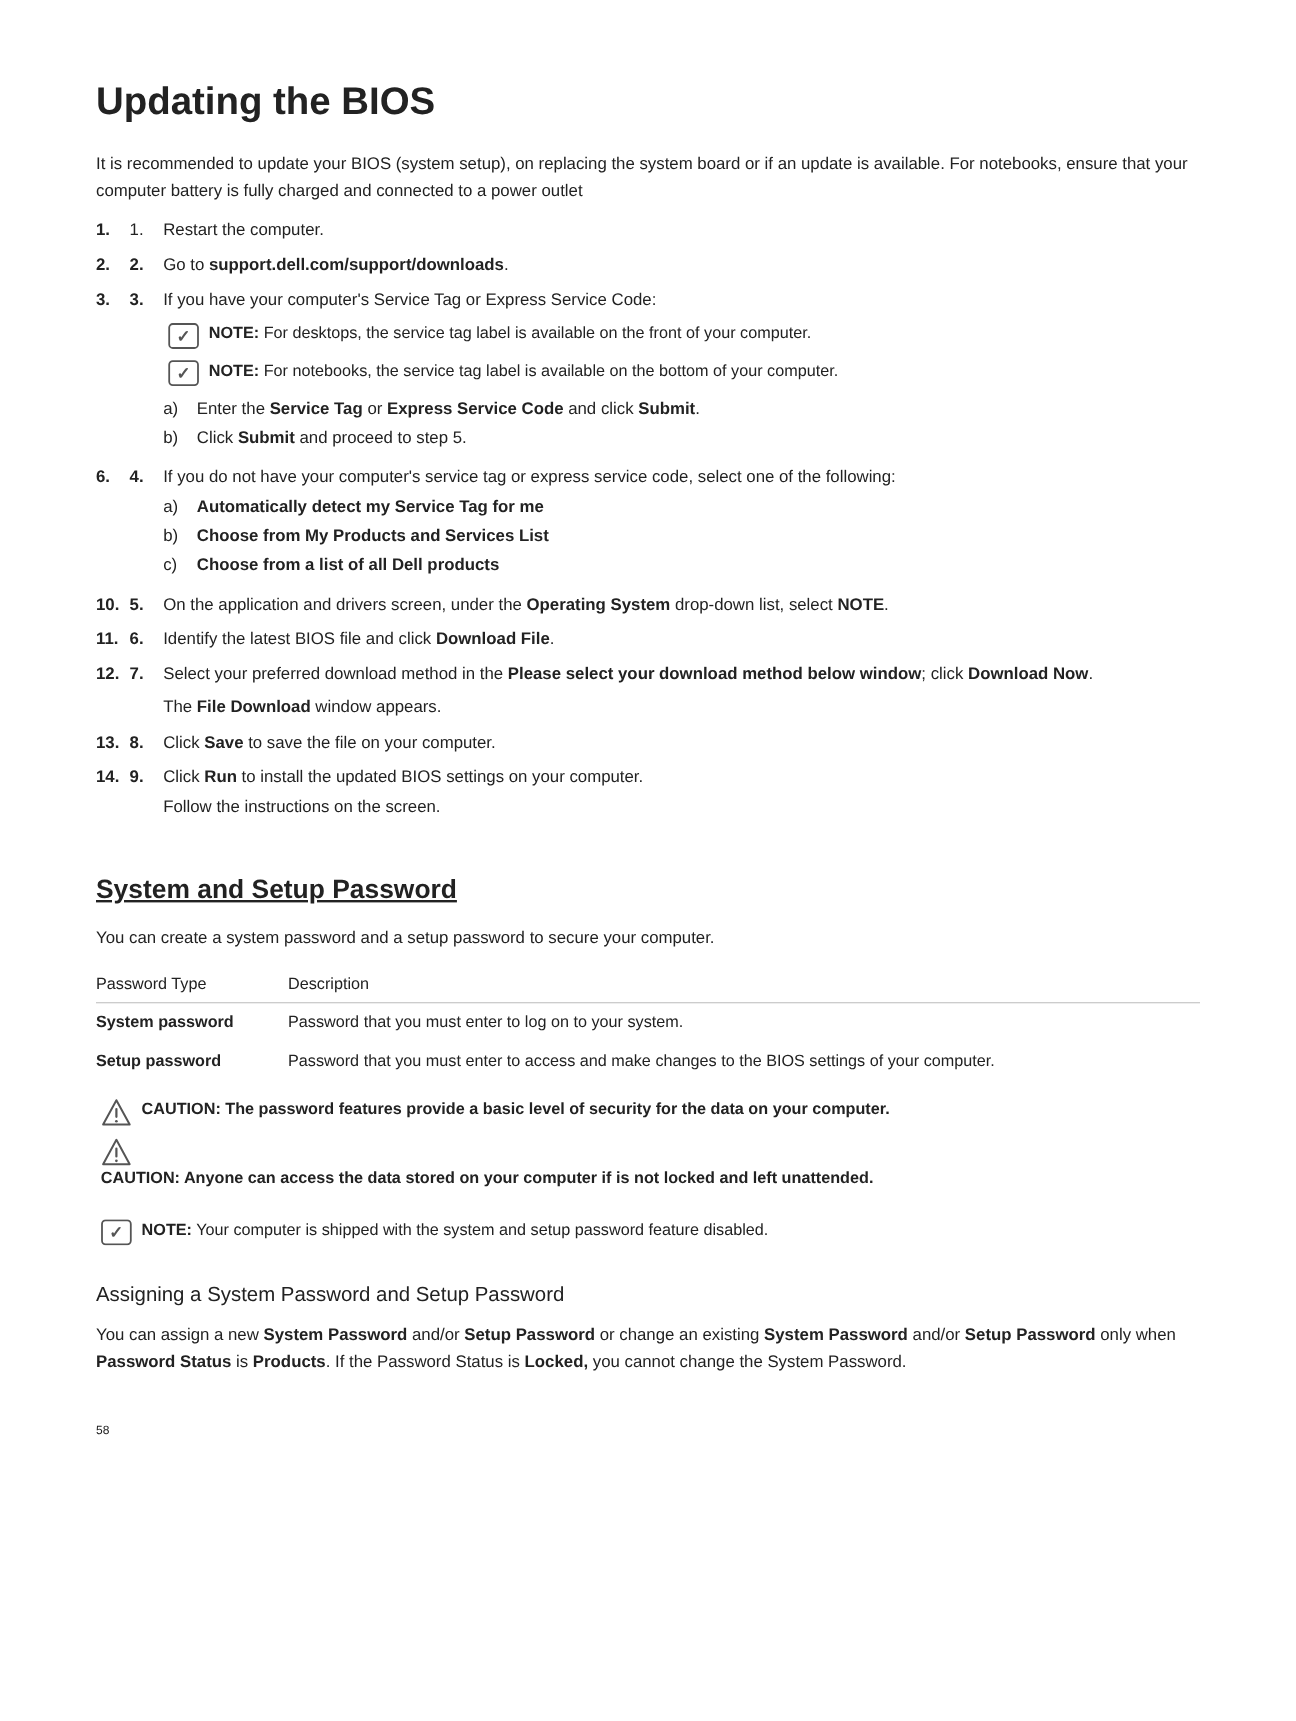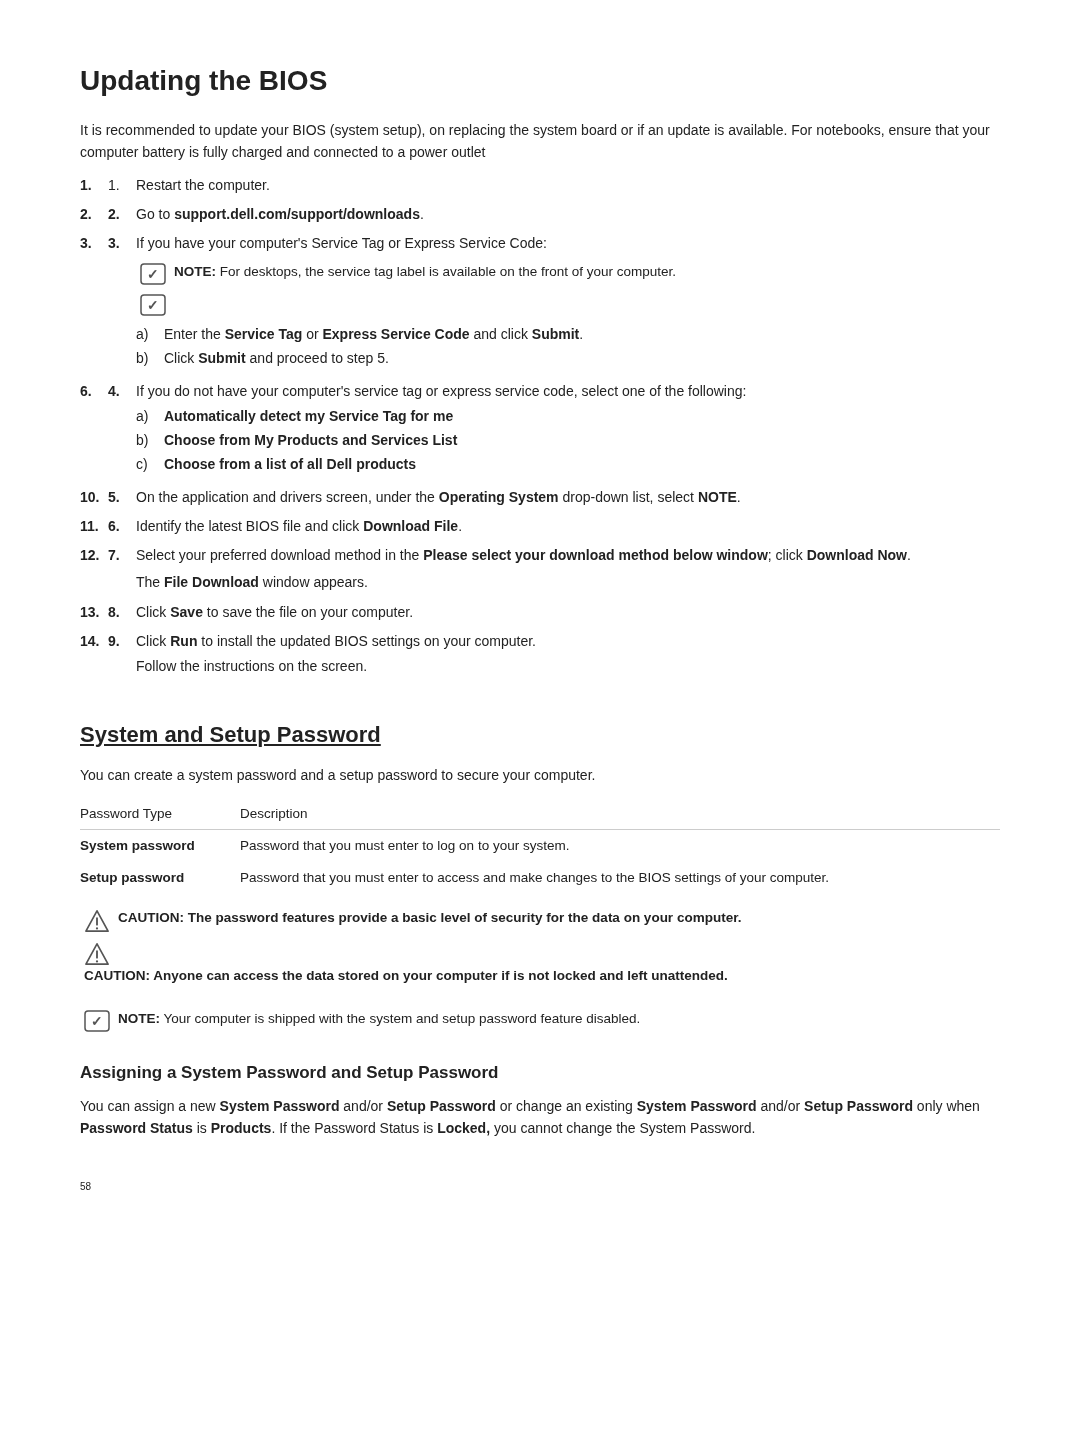--- a/index.html
+++ b/index.html
@@ -7,37 +7,37 @@
       font-family: Arial, Helvetica, sans-serif;
       font-size: 14px;
       color: #222;
       background: #fff;
       padding: 60px 80px 60px 80px;
       max-width: 1080px;
       line-height: 1.5;
     }
 
     h1 {
-      font-size: 28px;
+      font-size: 32px;
       font-weight: bold;
       margin-bottom: 18px;
       border-bottom: none;
     }
 
     h2 {
       font-size: 22px;
       font-weight: bold;
       margin-top: 40px;
       margin-bottom: 14px;
       text-decoration: underline;
     }
 
     h3 {
       font-size: 17px;
-      font-weight: bold;
+      font-weight: normal;
       margin-top: 28px;
       margin-bottom: 10px;
     }
 
     p {
       margin-bottom: 12px;
       line-height: 1.55;
     }
 
     ol {
@@ -191,20 +191,21 @@
         </div>
         <span class="note-text"><b>NOTE:</b> For desktops, the service tag label is available on the front of your computer.</span>
       </div>
       <div class="note-box">
         <div class="note-icon">
           <svg viewBox="0 0 26 22" fill="none" xmlns="http://www.w3.org/2000/svg">
             <rect x="1" y="1" width="24" height="20" rx="3" stroke="#555" stroke-width="1.5" fill="none"></rect>
             <text x="7" y="16" font-size="14" font-weight="bold" fill="#555" font-family="Arial">✓</text>
           </svg>
         </div>
+        <span class="note-text"><b>NOTE:</b> For notebooks, the service tag label is available on the bottom of your computer.</span>
       </div>
       <ol class="sub-list">
         <li>
           <span class="sub-label">a)</span>
           <span>Enter the <b>Service Tag</b> or <b>Express Service Code</b> and click <b>Submit</b>.</span>
         </li>
         <li>
           <span class="sub-label">b)</span>
           <span>Click <b>Submit</b> and proceed to step 5.</span>
         </li>

